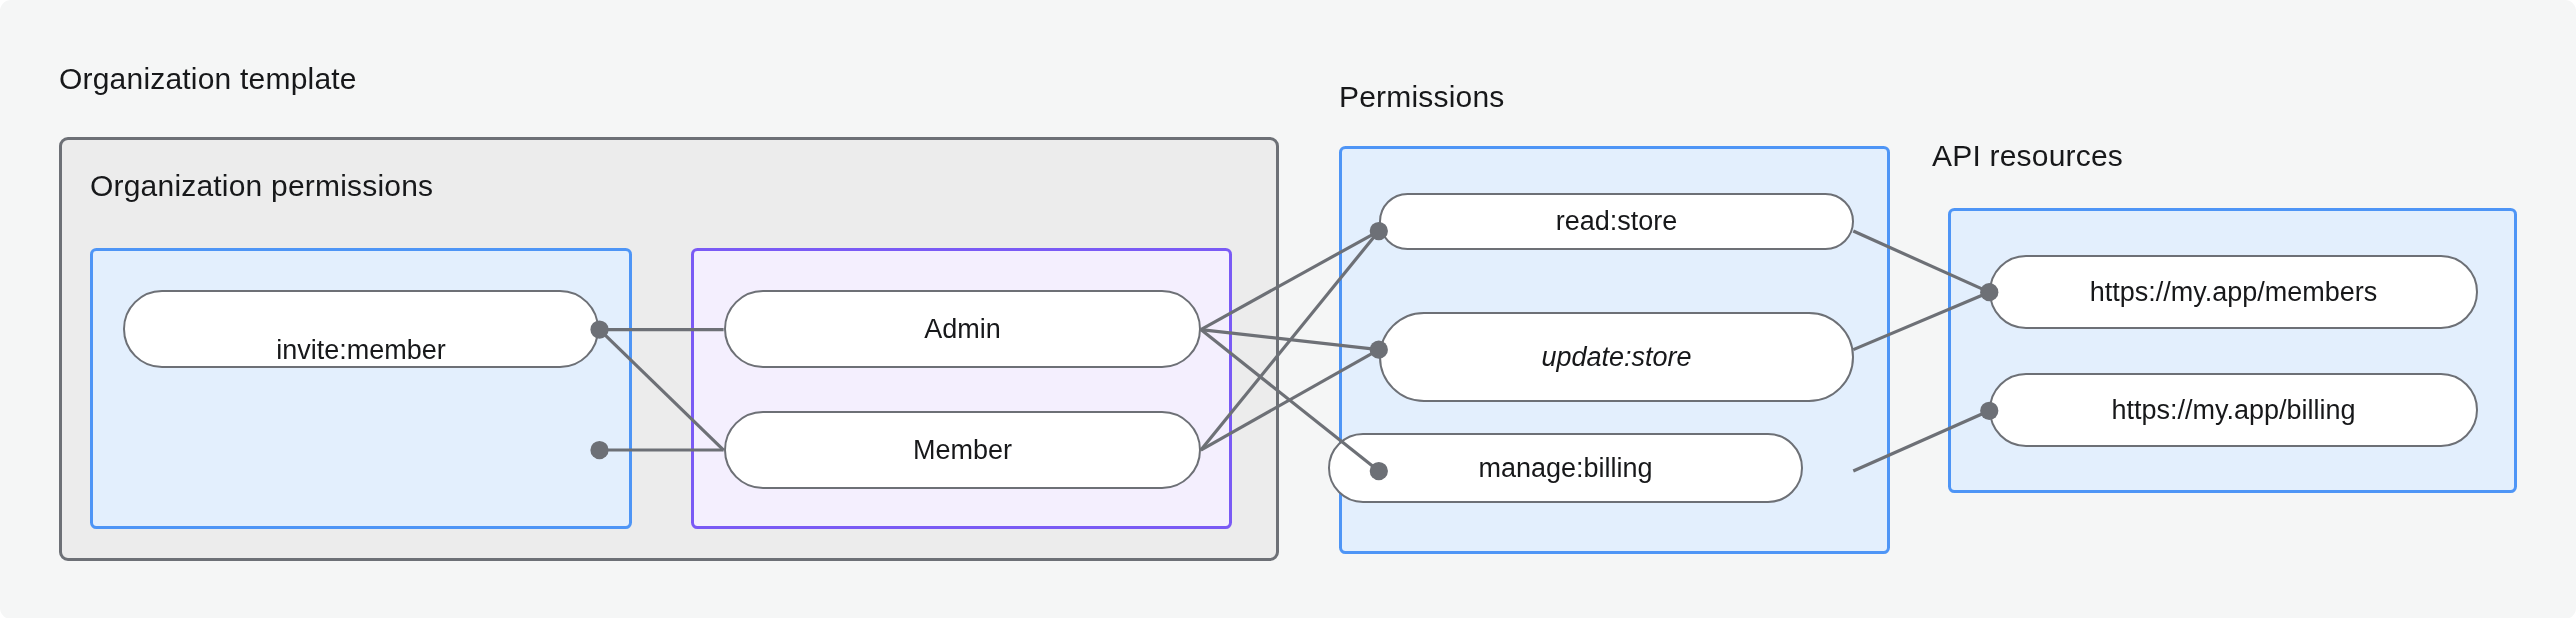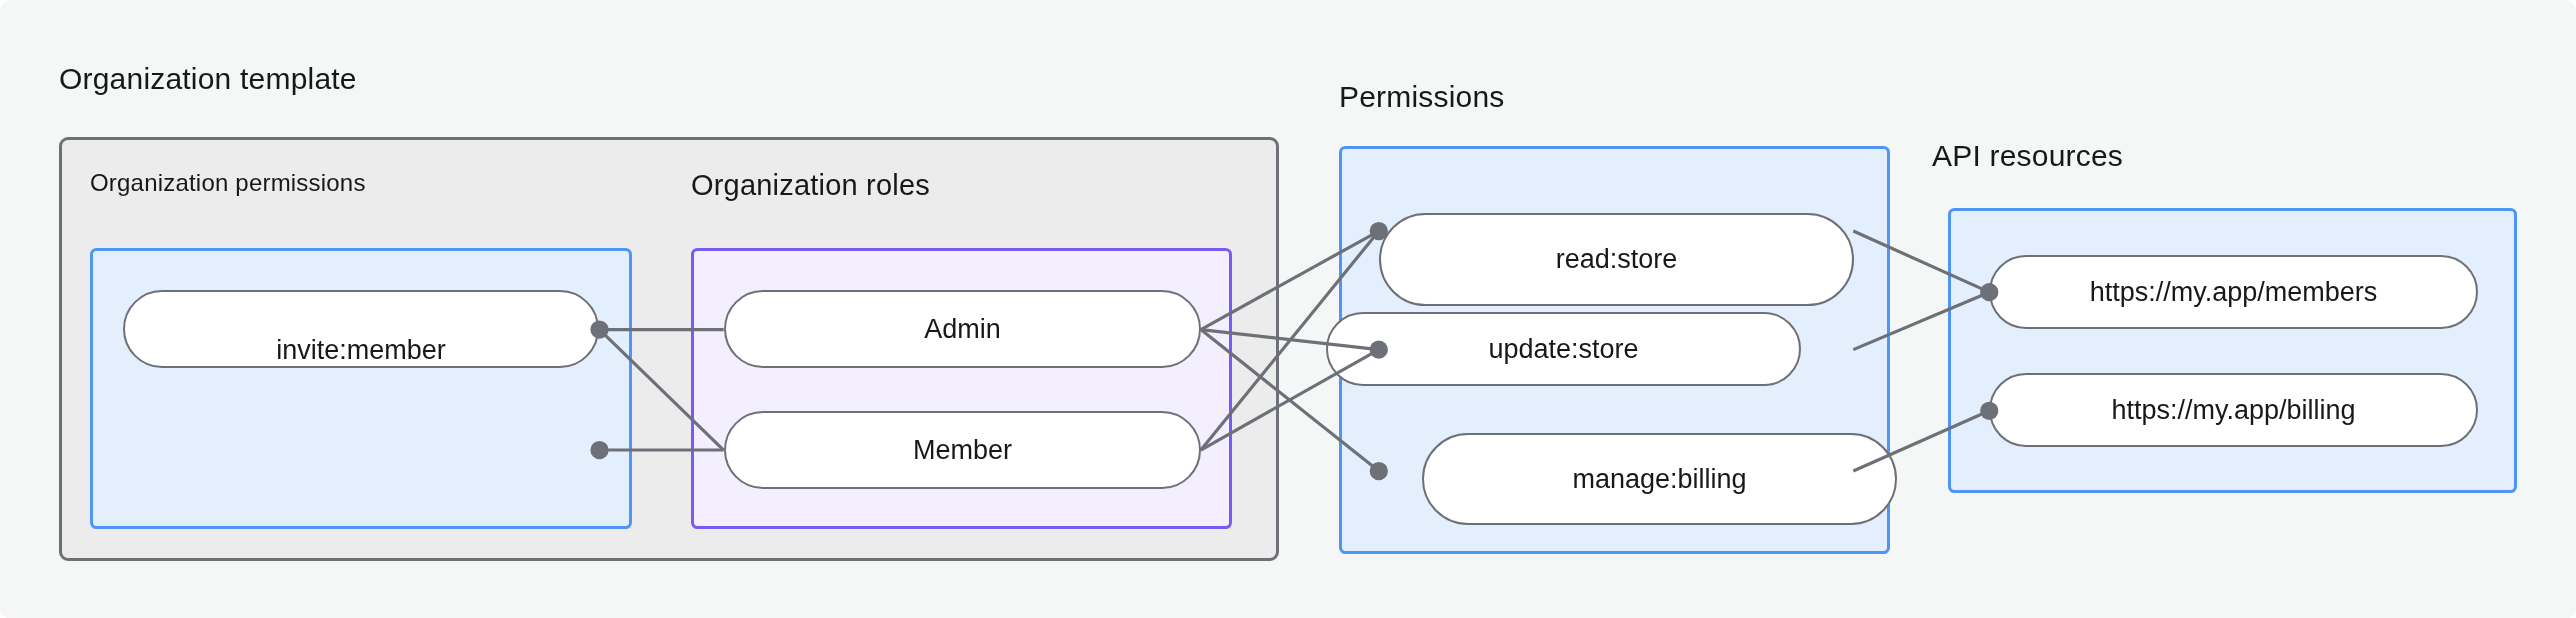--- a/index.html
+++ b/index.html
@@ -71,50 +71,49 @@
 </style>
 </head>
 <body>
 
 <div class="canvas">
 
   <div class="heading" style="left:59px; top:62px;">Organization template</div>
 
   <div class="group-box gray-box" style="left:59px; top:137px; width:1220px; height:424px;"></div>
 
-  <div class="heading" style="left:90px; top:169px; font-size:24px;">Organization permissions</div>
+  <div class="heading" style="left:90px; top:169px; font-size:30px;">Organization permissions</div>
 
   <div class="group-box blue-box" style="left:90px; top:248px; width:542px; height:281px;"></div>
 
   <div class="pill" style="left:123px; top:290px; width:476px; height:78px;align-items:flex-end;">
     <span>invite:member</span>
   </div>
 
-  <div class="heading" style="left:691px; top:169px; font-size:29px;">Organization roles</div>
 
   <div class="group-box purple-box" style="left:691px; top:248px; width:541px; height:281px;"></div>
 
   <div class="pill" style="left:724px; top:290px; width:477px; height:78px;">
     <span>Admin</span>
   </div>
   <div class="pill" style="left:724px; top:411px; width:477px; height:78px;">
     <span>Member</span>
   </div>
 
   <div class="heading" style="left:1339px; top:80px;">Permissions</div>
 
   <div class="group-box blue-box" style="left:1339px; top:146px; width:551px; height:408px;"></div>
 
-  <div class="pill" style="left:1379px; top:193px; width:475px; height:93px;margin-top:20px;">
+  <div class="pill" style="left:1379px; top:193px; width:475px; height:57px;">
     <span>read:store</span>
   </div>
-  <div class="pill" style="left:1326px; top:312px; width:475px; height:74px;">
+  <div class="pill" style="left:1379px; top:312px; width:475px; height:90px;font-style:italic;">
     <span>update:store</span>
   </div>
-  <div class="pill" style="left:1422px; top:433px; width:475px; height:92px;">
+  <div class="pill" style="left:1328px; top:433px; width:475px; height:70px;">
     <span>manage:billing</span>
   </div>
 
   <div class="heading" style="left:1932px; top:139px;">API resources</div>
 
   <div class="group-box blue-box" style="left:1948px; top:208px; width:569px; height:285px;"></div>
 
   <div class="pill" style="left:1989px; top:255px; width:489px; height:74px;text-align:right;">
     <span>https://my.app/members</span>
   </div>

